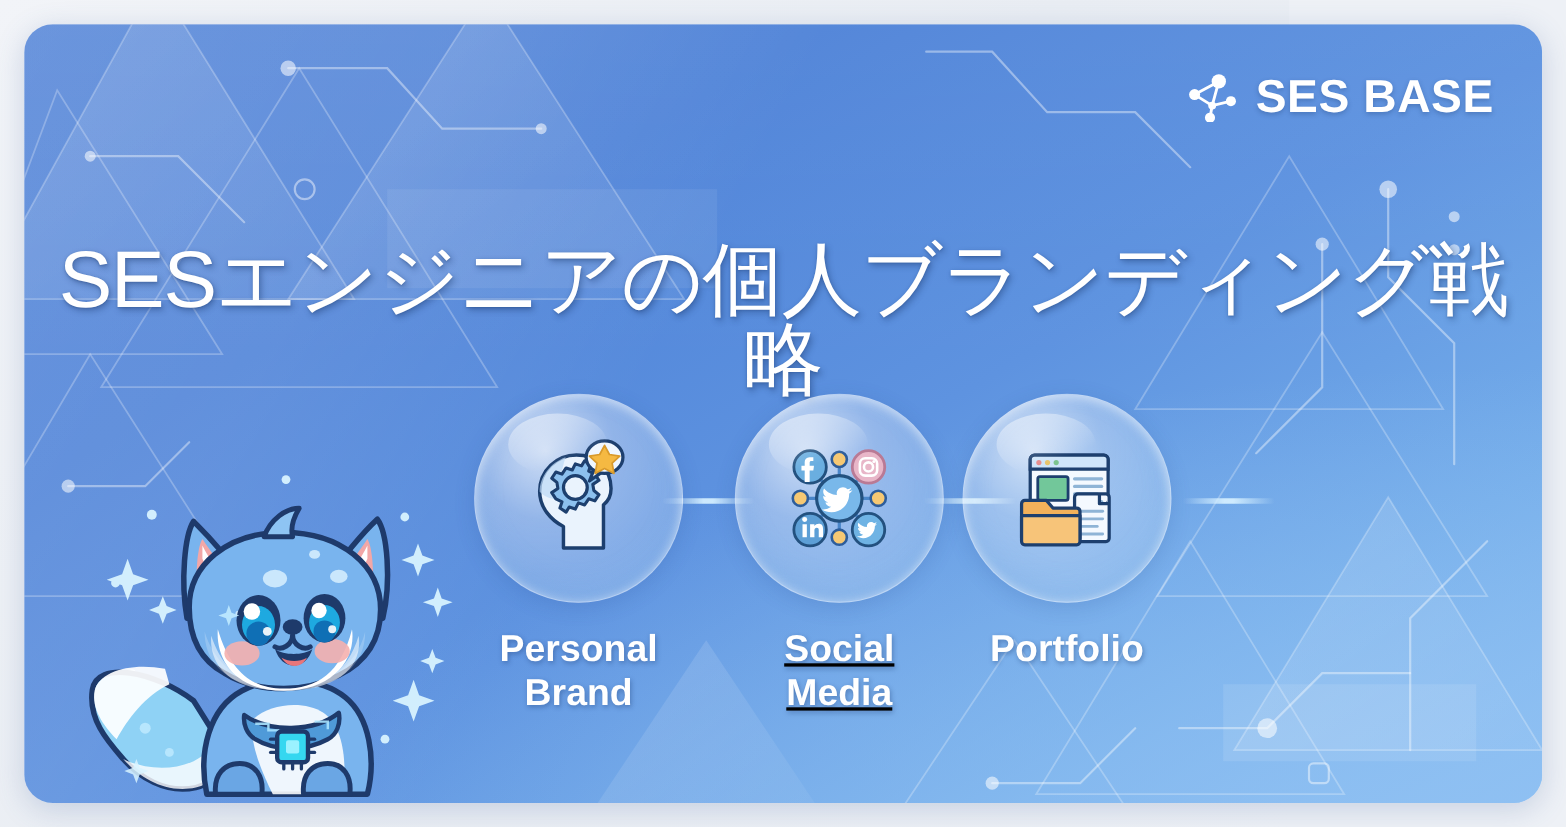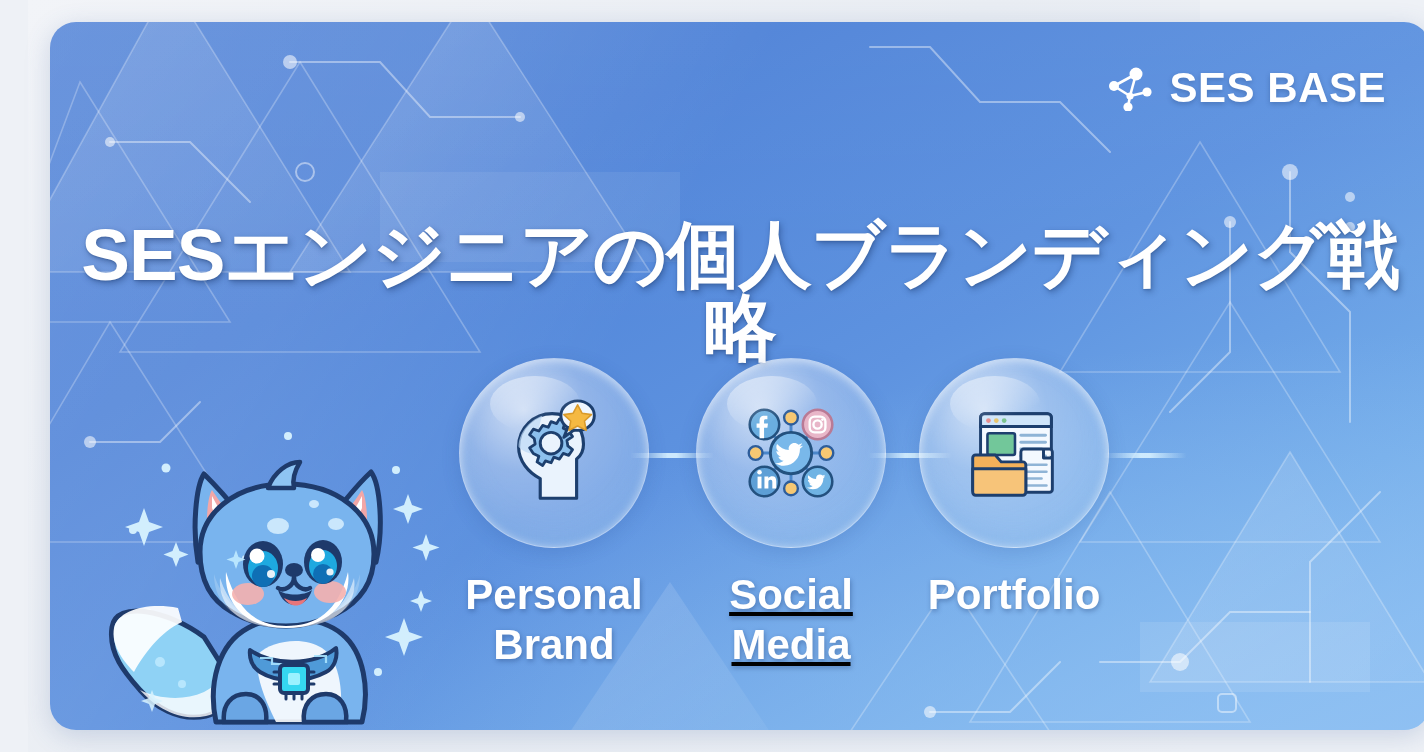--- a/index.html
+++ b/index.html
@@ -4,21 +4,20 @@
 <style>
   * { margin:0; padding:0; box-sizing:border-box; }
   html,body{
     width:1424px; height:752px; overflow:hidden;
     background:#eef1f6;
     font-family:"Liberation Sans","DejaVu Sans",sans-serif;
   }
   #stage{
     position:relative; width:1172px; height:752px;
     background:linear-gradient(135deg,#f2f4f8 0%,#e9edf3 50%,#eef1f6 100%);
-    margin-left:28px;
   }
 
   
   .card{
     position:absolute; left:22px; top:22px;
     width:1380px; height:708px;
     border-radius:26px; overflow:hidden;
     box-shadow:0 6px 26px rgba(70,100,160,.22);
   }
   .bg-base{
@@ -50,21 +49,21 @@
   .logo-text{
     font-size:42px; font-weight:bold; color:#fff;
     letter-spacing:.5px;
     text-shadow:0 2px 5px rgba(28,58,110,.33);
   }
 
   
   .title{
     position:absolute; left:0; right:0; top:196px;
     text-align:center;
-    font-size:73px; font-weight:bold; line-height:1;
+    font-size:73px; font-weight:normal; line-height:1;
     color:#ffffff;
     letter-spacing:-1px;
     text-shadow:2px 3px 6px rgba(24,52,104,.42), 0 1px 2px rgba(24,52,104,.3);
   }
 
   
   .features{
     position:absolute; left:398px; top:336px; width:930px; height:300px;
   }
   .connector{
@@ -77,21 +76,21 @@
     filter:blur(.6px);
     border-radius:3px;
   }
   .conn1{ left:182px; width:84px; }
   .conn2{ left:420px; width:84px; }
   .conn3{ left:655px; width:84px; }
 
   .feature{
     position:absolute; top:0; width:196px; text-align:center;
   }
-  .f0{ left:8px; }  .f1{ left:245px;text-decoration:underline; } .f2{ left:468px; } .f3{ left:716px; }
+  .f0{ left:8px; }  .f1{ left:245px;text-decoration:underline; } .f2{ left:452px; } .f3{ left:716px; }
 
   .bubble{
     position:relative; width:190px; height:190px; margin:0 auto;
     border-radius:50%;
     background:
       radial-gradient(circle at 34% 27%, rgba(255,255,255,.70) 0%, rgba(255,255,255,.34) 34%,
                       rgba(226,238,252,.30) 60%, rgba(196,221,248,.26) 100%);
     box-shadow:
       inset 0 2px 10px rgba(255,255,255,.6),
       inset 0 -10px 24px rgba(120,170,225,.25),
@@ -102,21 +101,21 @@
   .bubble::after{
     content:""; position:absolute; left:16%; top:9%;
     width:48%; height:30%; border-radius:50%;
     background:linear-gradient(160deg, rgba(255,255,255,.55), rgba(255,255,255,0) 70%);
     pointer-events:none;
   }
   .bubble svg{ width:118px; height:118px; display:block; }
 
   .f-label{
     margin-top:22px;
-    font-size:42px; font-weight:bold; line-height:1.18;
+    font-size:34px; font-weight:bold; line-height:1.18;
     color:#ffffff;
     text-shadow:1px 2px 5px rgba(26,56,110,.40);
     white-space:pre-line;
   }
 
   
   .mascot{ position:absolute; left:58px; top:400px; width:350px; height:330px; }
   .mascot svg{ width:100%; height:100%; }
 </style>
 </head>

